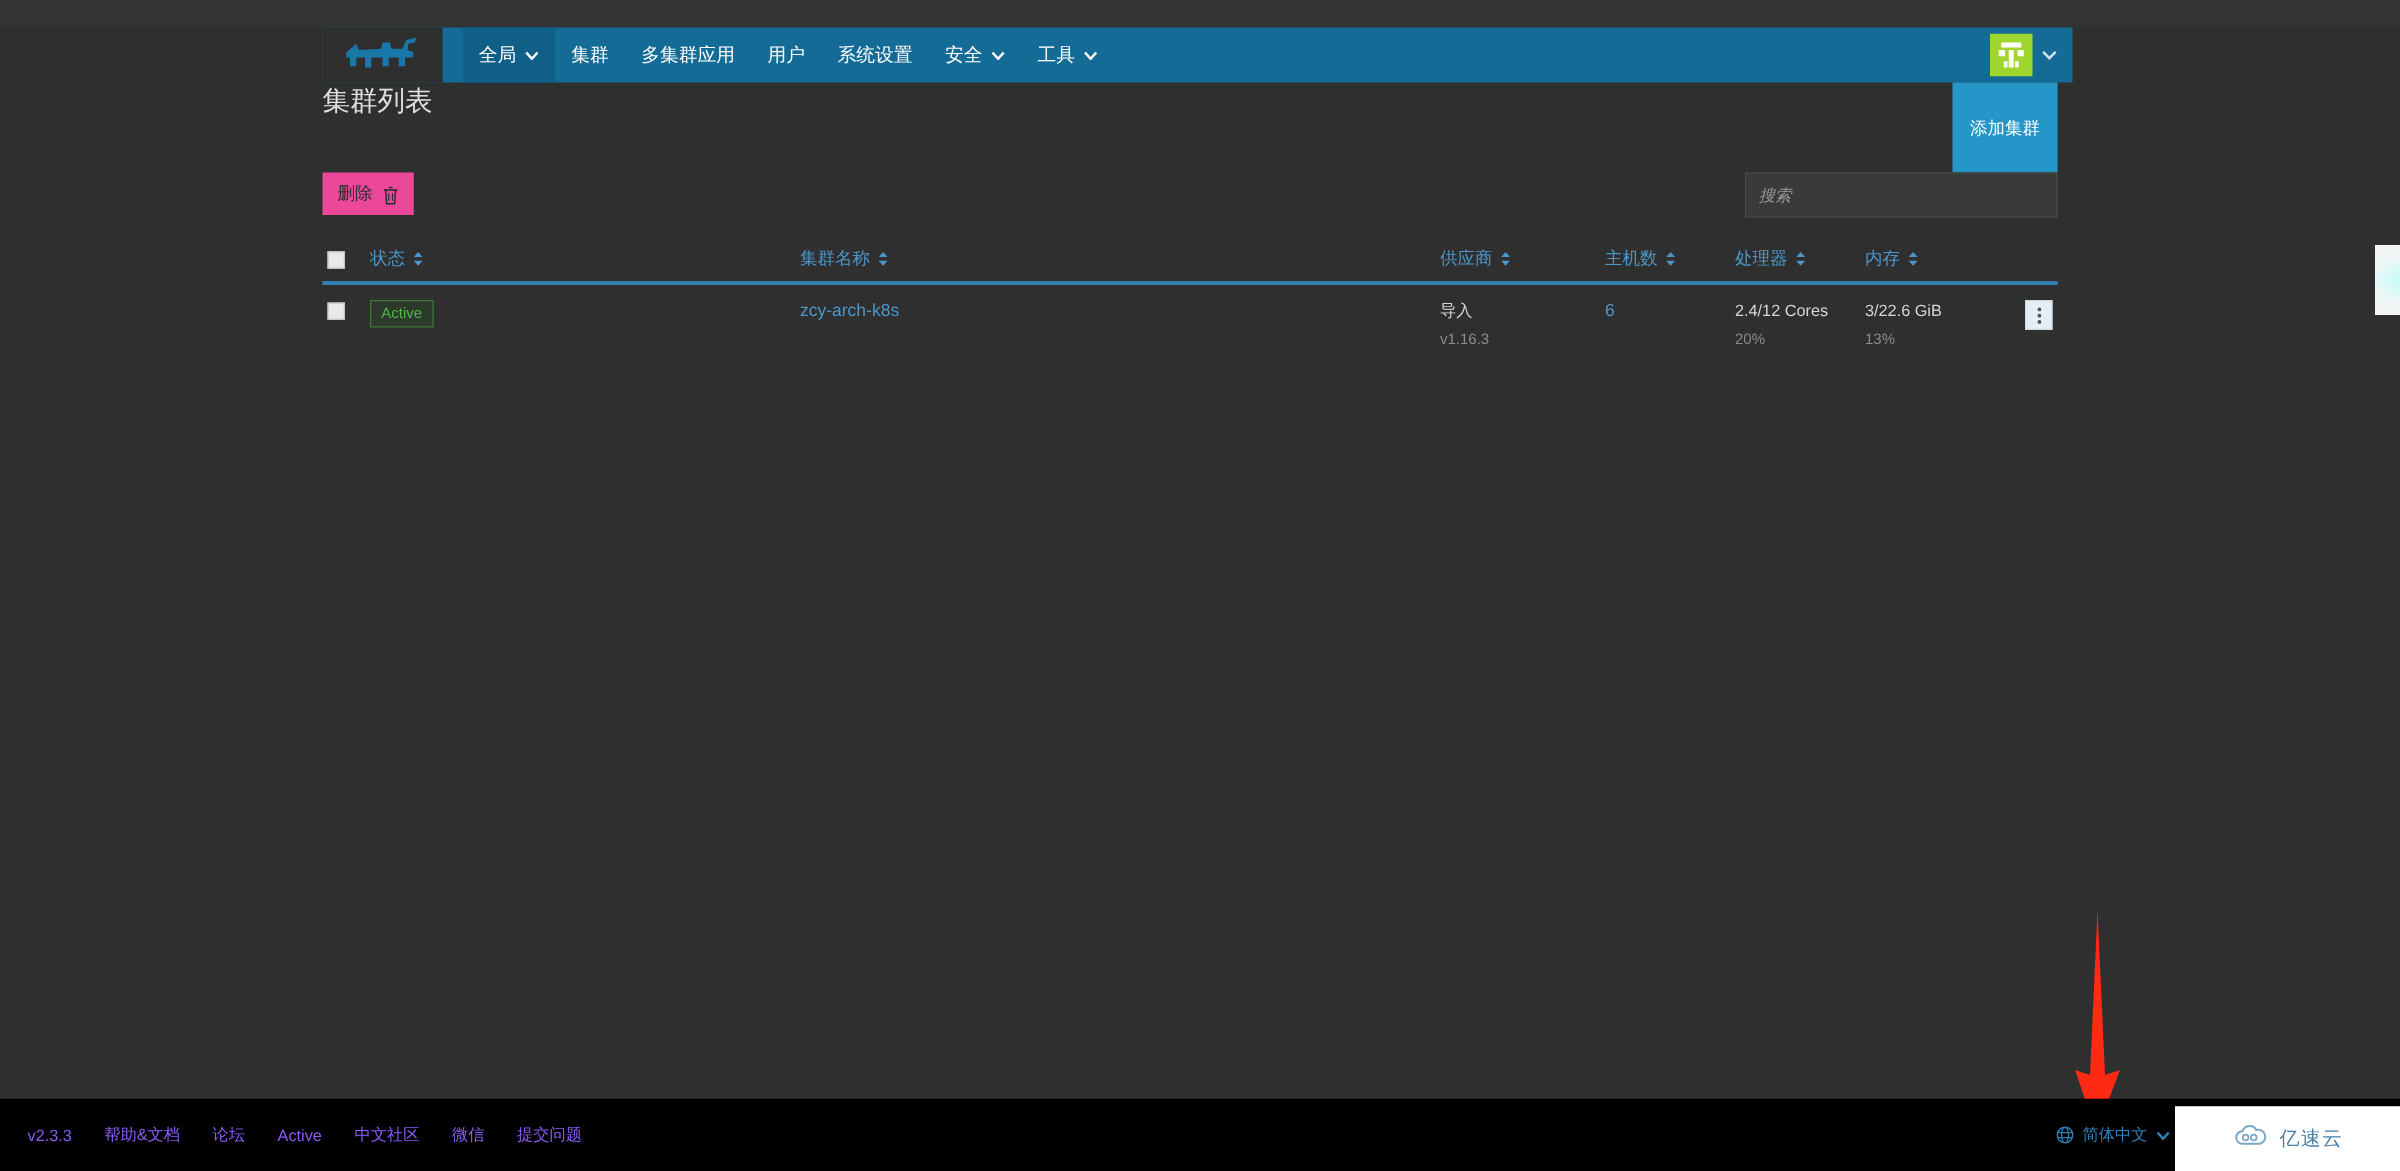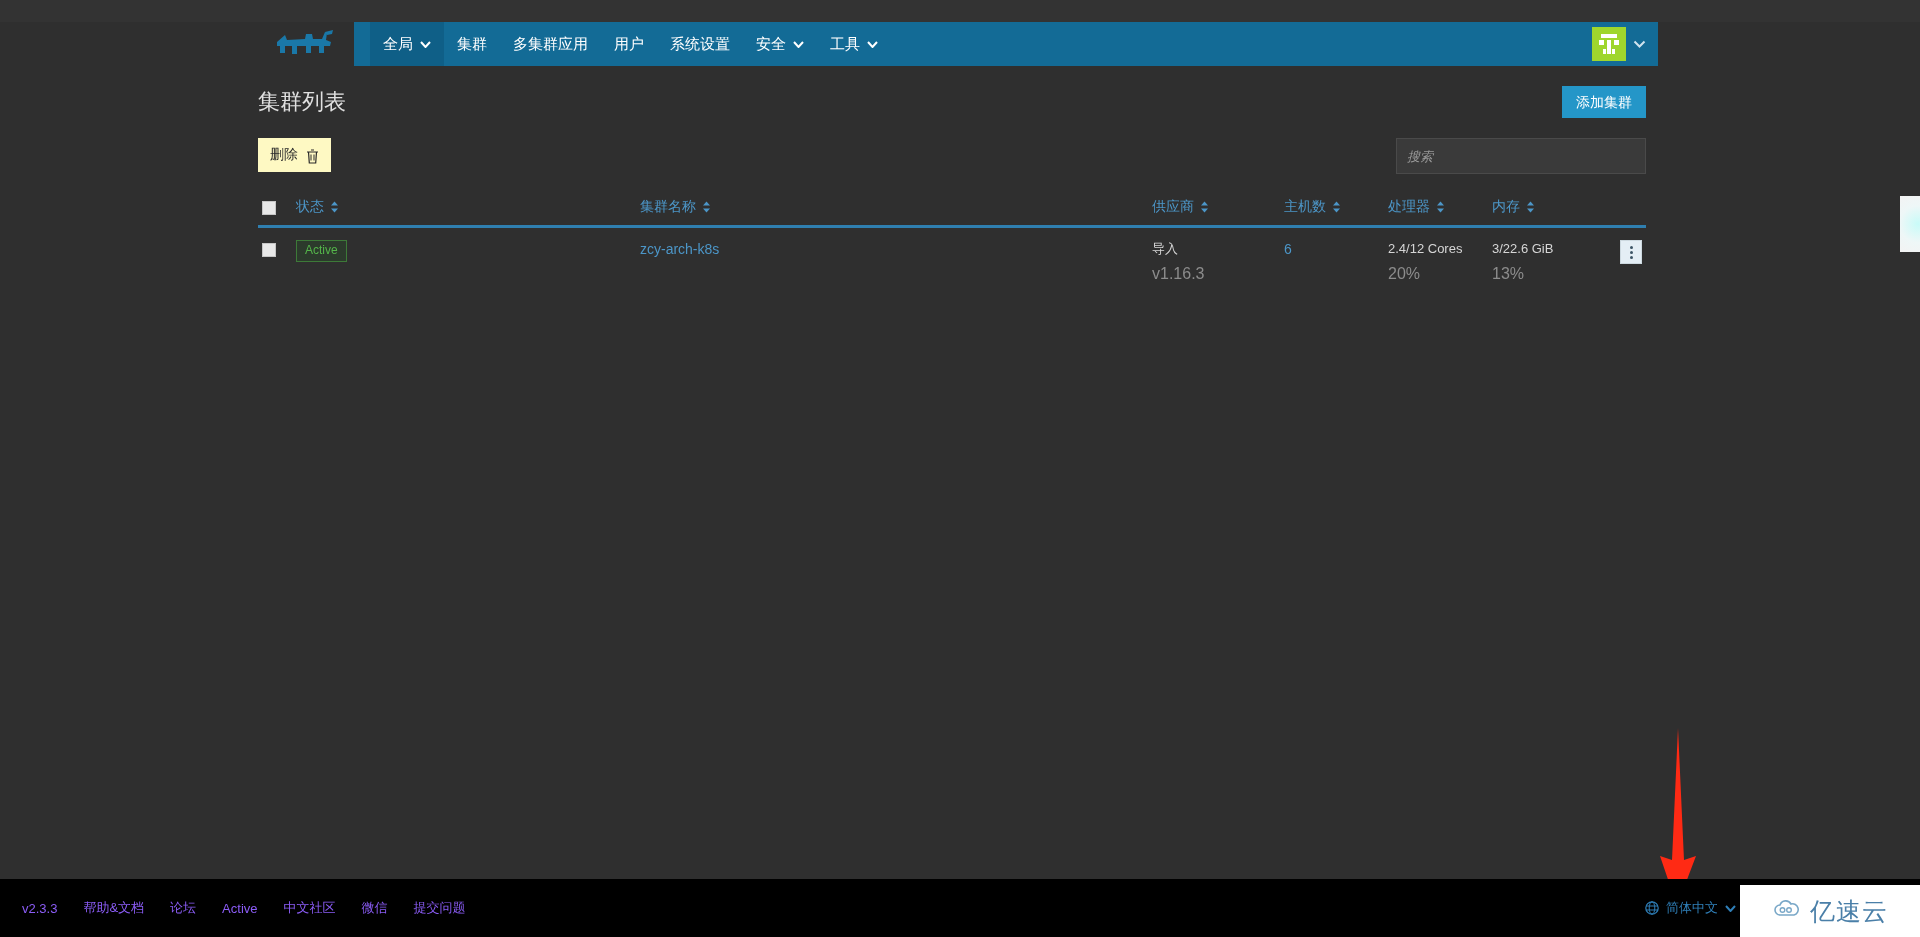--- a/index.html
+++ b/index.html
@@ -35,34 +35,34 @@
   .nav-avatar {
     display:flex; align-items:center; height:44px; padding-right:12px; cursor:pointer;
   }
   .avatar-box {
     width:34px; height:34px; background:#9fd62d; display:flex; align-items:center; justify-content:center;
   }
 
   
   .content { position:absolute; left:258px; top:66px; width:1400px; }
   .page-head {
-    height: 72px; display:flex; align-items:center; justify-content:space-between;
+    height: 72px; display:flex; justify-content:space-between;
     padding: 0 12px 0 0;
   }
   .page-title { color:#e0e0e0; font-size:22px; }
   .btn-primary {
     background:#2496c8; color:#ffffff; font-size:14px;
     padding:9px 14px; border:none; cursor:pointer; line-height:1;
   }
 
   
   .table-wrap { padding-right: 12px; }
   .toolbar { display:flex; align-items:flex-start; justify-content:space-between; height:46px; }
   .btn-delete {
-    background:#fef9c3; color:#2b2b2b; font-size:14px; border:none;
+    background:#ec4899; color:#2b2b2b; font-size:14px; border:none;
     padding:8px 12px; display:flex; align-items:flex-end; gap:8px; cursor:pointer;
   }
   .btn-delete svg { display:block; }
   .search-box {
     width:250px; height:36px; background:#3a3a3a; border:1px solid #4a4a4a;
     color:#b7b7b7; font-size:13px; padding:0 10px; outline:none;
     font-family:"Liberation Sans", sans-serif;
     font-style:italic;
   }
   .search-box::placeholder { color:#9a9a9a; }
@@ -82,21 +82,21 @@
     width:14px; height:14px; background:#e8e8e8; border:1px solid #c6c6c6;
     display:inline-block; cursor:pointer; vertical-align:middle;
   }
   tbody td { padding: 12px 4px; vertical-align: top; }
   .badge-active {
     display:inline-block; color:#54b54a; border:1px solid #3d7a38;
     background:#2c3a2c; font-size:12px; padding:2px 8px; line-height:1.3;
   }
   .cluster-link { color:#4c96c8; font-size:14px; text-decoration:none; cursor:pointer; }
   .cell-main { color:#d6d6d6; font-size:13px; line-height:1.35; }
-  .cell-sub { color:#8c8c8c; font-size:16px; margin-top:6px; line-height:1.2; }
+  .cell-sub { color:#8c8c8c; font-size:12px; margin-top:6px; line-height:1.2; }
   .host-link { color:#4c96c8; font-size:14px; text-decoration:none; cursor:pointer; }
   .col-provider { width:132px; }
   .col-hosts { width:104px; }
   .col-cpu { width:104px; }
   .col-mem { width:112px; }
   .col-actions { width:46px; }
   .actions-btn {
     width:22px; height:24px; background:#e4eef5; border:1px solid #cdd9e0;
     display:flex; flex-direction:column; align-items:center; justify-content:center;
     gap:2px; cursor:pointer; margin-left:auto;
@@ -118,21 +118,21 @@
   }
   .footer-left { display:flex; align-items:center; gap:26px; }
   .footer-right { display:flex; align-items:center; gap:26px; margin-left:auto; padding-right:6px; }
   .footer-link { color:#8b5cf6; font-size:13px; text-decoration:none; cursor:pointer; white-space:nowrap; }
   .footer-item { display:flex; align-items:center; gap:7px; color:#2f7fb8; font-size:13px; cursor:pointer; }
   .footer-item svg { display:block; }
   .watermark {
     position:absolute; right:0; bottom:0; width:180px; height:52px;
     background:#ffffff; display:flex; align-items:center; justify-content:center; gap:8px;
   }
-  .watermark-text { color:#4a7fa8; font-size:25px; letter-spacing:1px; }
+  .watermark-text { color:#4a7fa8; font-size:16px; letter-spacing:1px; }
 </style>
 </head>
 <body>
 
 <div id="page">
 
   <div class="top-strip"></div>
 
   <div class="navbar">
 

